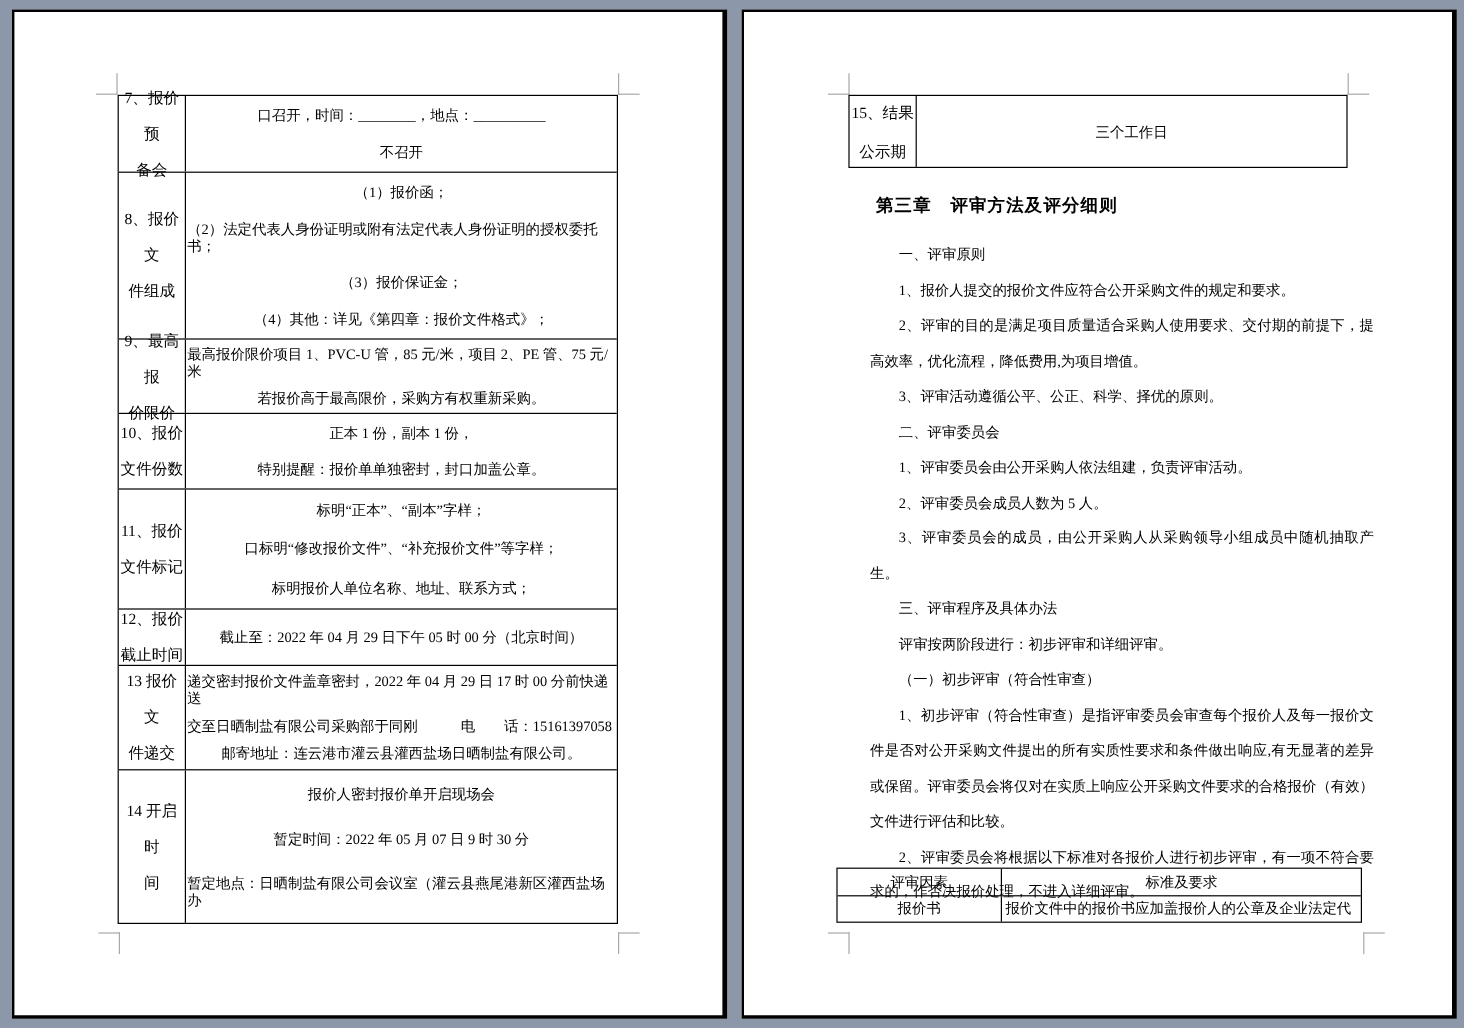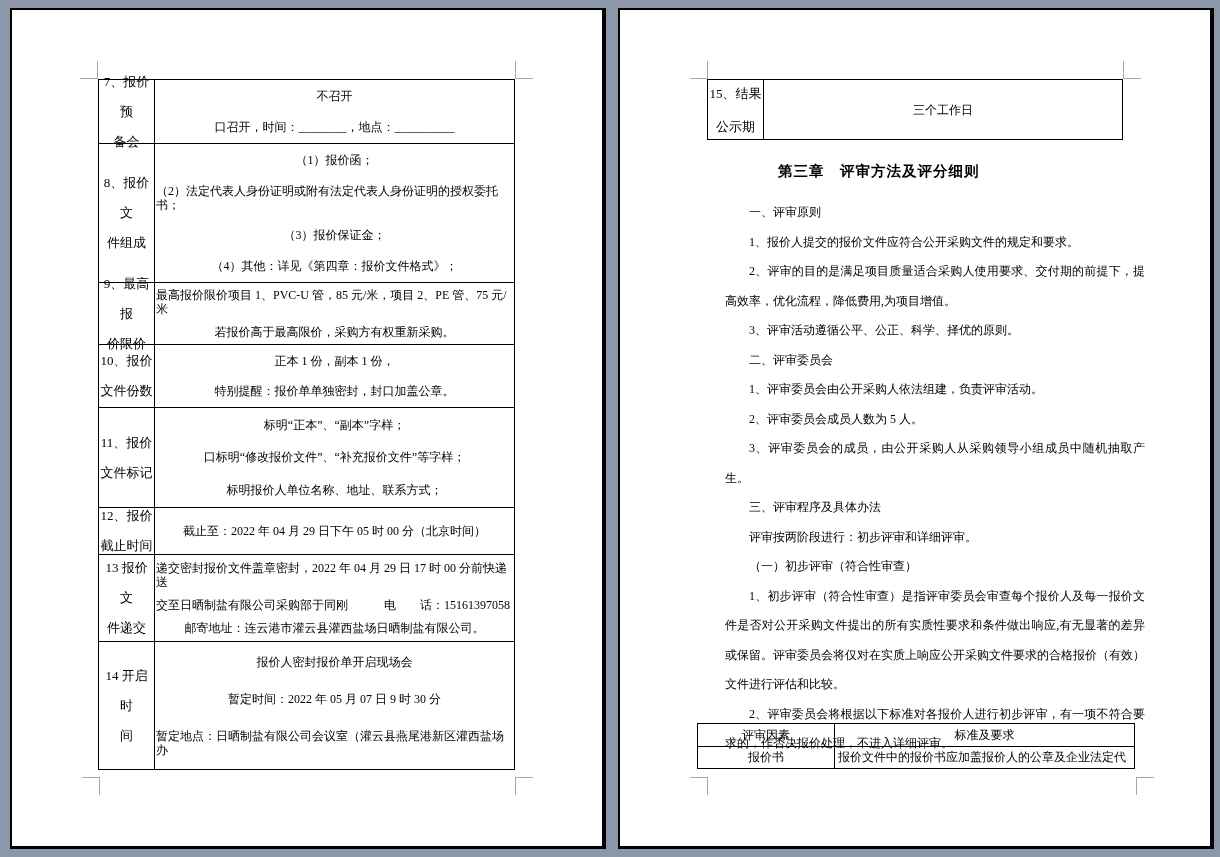--- a/index.html
+++ b/index.html
@@ -19,21 +19,21 @@
   .trow{display:flex;border-bottom:1px solid #000;box-sizing:border-box;}
   .trow:last-child{border-bottom:none;}
   .lcell{width:56px;border-right:1px solid #000;box-sizing:border-box;
          display:flex;align-items:center;justify-content:center;
          text-align:center;white-space:pre-line;font-size:13px;line-height:30px;}
   .ccell{flex:1;display:flex;flex-direction:column;justify-content:space-around;
          font-size:12px;padding:1px 1px;box-sizing:border-box;}
   .ln{text-align:center;line-height:14px;}
   .ln.left{text-align:left;}
   
-  .chapter{position:absolute;left:110px;top:152px;font-size:14.5px;font-weight:bold;letter-spacing:1px;margin-left:48px;}
+  .chapter{position:absolute;left:110px;top:152px;font-size:14.5px;font-weight:bold;letter-spacing:1px;}
   .bodytext{position:absolute;left:88px;top:188px;width:420px;margin-left:17px;}
   .bodytext p{margin:0;font-size:12px;line-height:29.5px;text-indent:2em;text-align:justify;}
   
   .crit{position:absolute;left:77px;top:713px;width:438px;height:46px;}
   .crit .trow{height:23px;}
   .crit .trow:last-child{height:21px;}
   .crit .c1{width:137px;border-right:1px solid #000;box-sizing:border-box;
             display:flex;align-items:center;justify-content:center;font-size:12px;text-align:center;}
   .crit .c2{flex:1;display:flex;align-items:center;justify-content:center;font-size:12px;overflow:hidden;}
   .crit .c2.left{justify-content:flex-start;padding-left:3px;white-space:nowrap;}
@@ -46,22 +46,22 @@
   <div class="mark tr" style="left:503px;top:51px;"></div>
   <div class="mark bl" style="left:70px;top:767px;"></div>
   <div class="mark br" style="left:503px;top:767px;"></div>
 
   <div class="wtable" style="left:86px;top:69px;width:417px;height:691px;">
 
     <div class="trow" style="height:64px;">
       <div class="lcell">7、报价预
 备会</div>
       <div class="ccell">
+        <div class="ln">口召开，时间：________，地点：__________</div>
         <div class="ln">不召开</div>
-        <div class="ln">口召开，时间：________，地点：__________</div>
       </div>
     </div>
 
     <div class="trow" style="height:139px;">
       <div class="lcell">8、报价文
 件组成</div>
       <div class="ccell">
         <div class="ln">（1）报价函；</div>
         <div class="ln left">（2）法定代表人身份证明或附有法定代表人身份证明的授权委托书；</div>
         <div class="ln">（3）报价保证金；</div>

